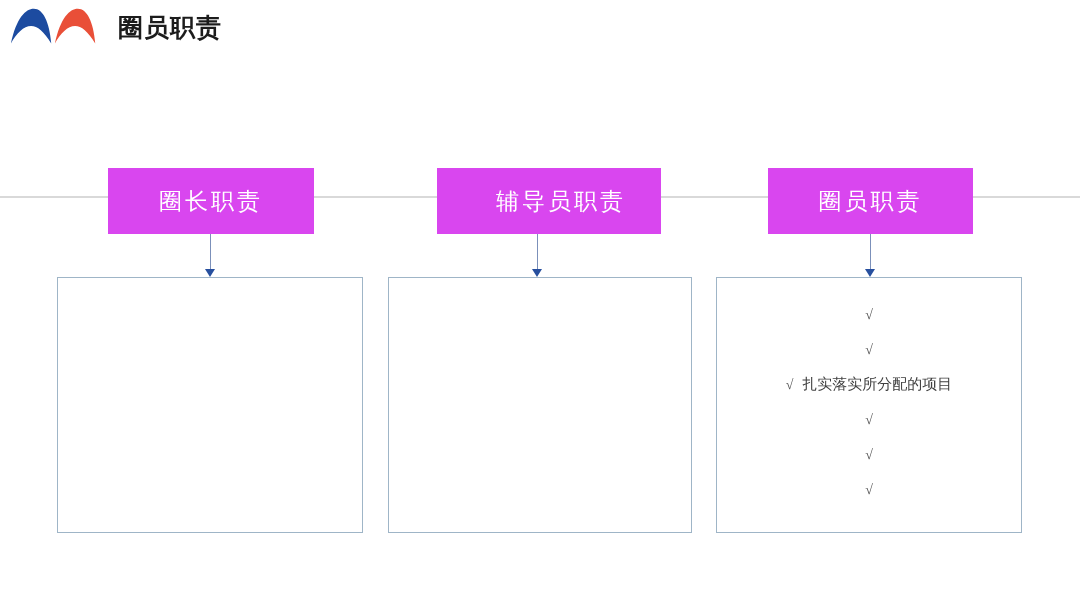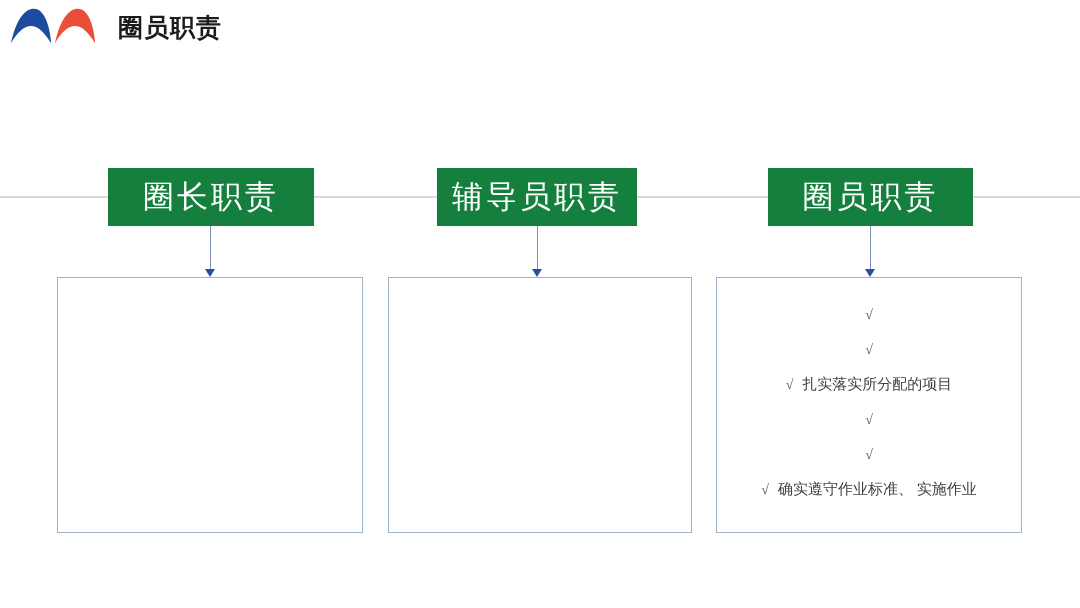--- a/index.html
+++ b/index.html
@@ -10,26 +10,26 @@
   
   .brand { position:absolute; top:6px; left:10px; display:flex; align-items:center; gap:20px; }
   .brand svg { display:block; }
   .slide-title { font-size:25px; font-weight:bold; color:#1c1c1c; letter-spacing:1px; }
 
   
   .divider { position:absolute; top:196px; left:0; width:1080px; height:2px; background:#d9d9d9; z-index:0; }
 
   
   .col-header {
-    position:absolute; top:168px; height:58px; background:#15803d; color:#ffffff;
+    position:absolute; top:168px; height:66px; background:#d946ef; color:#ffffff;
     display:flex; align-items:center; justify-content:center;
-    font-size:31px; letter-spacing:3px; z-index:2;
+    font-size:23px; letter-spacing:3px; z-index:2;
   }
   .col-header.c1 { left:108px; width:206px; }
-  .col-header.c2 { left:437px; width:200px; }
+  .col-header.c2 { left:437px; width:200px;padding-left:24px; }
   .col-header.c3 { left:768px; width:205px; }
 
   
   .arrow { position:absolute; top:226px; width:16px; display:flex; flex-direction:column; align-items:center; z-index:1; }
   .arrow.a1 { left:202px; } .arrow.a2 { left:529px; } .arrow.a3 { left:862px; }
   .arrow .shaft { width:1px; height:43px; background:#7b90ba; }
   .arrow .head { width:0; height:0; border-left:5px solid transparent; border-right:5px solid transparent; border-top:8px solid #274f9e; }
 
   
   .box {
@@ -97,18 +97,17 @@
         <span>扎实落实所分配的项目</span>
       </div>
       <div class="check-row">
         <span class="check-glyph">√</span>
       </div>
       <div class="check-row">
         <span class="check-glyph">√</span>
       </div>
       <div class="check-row">
         <span class="check-glyph">√</span>
-        <span>确实遵守作业标准、 实施作业</span>
       </div>
     </div>
   </div>
 
 </div>
 
 </body></html>

